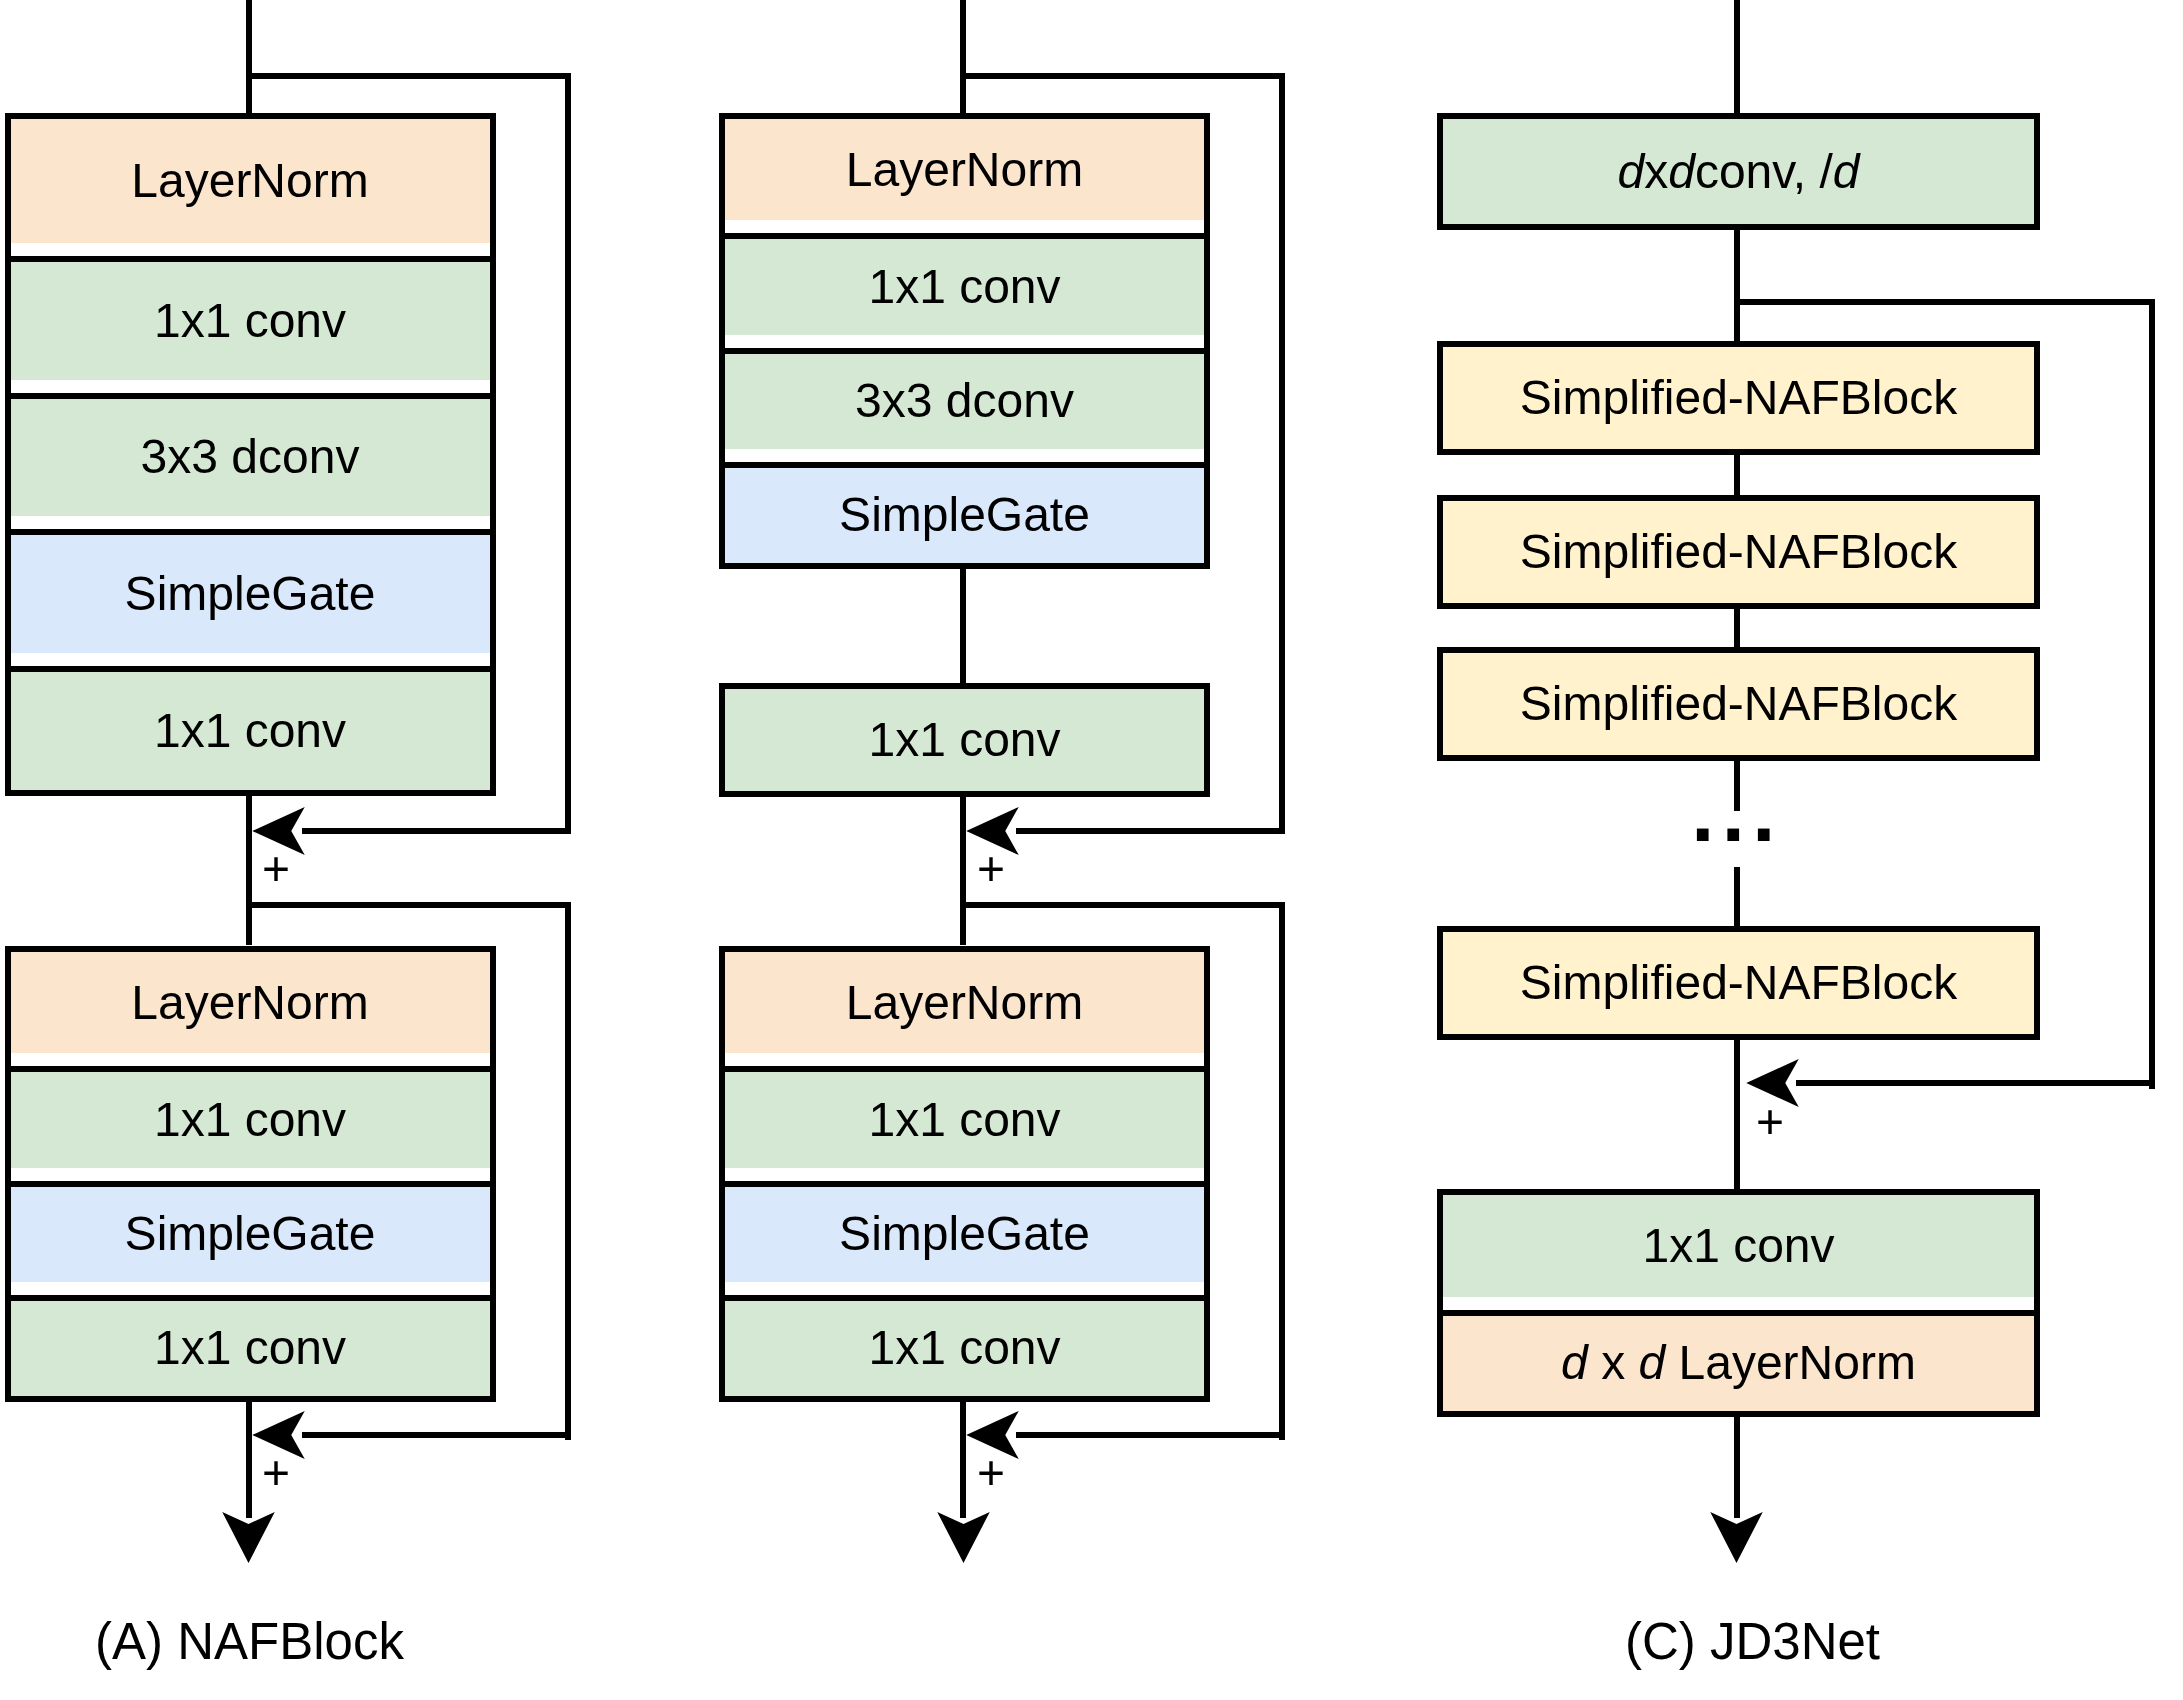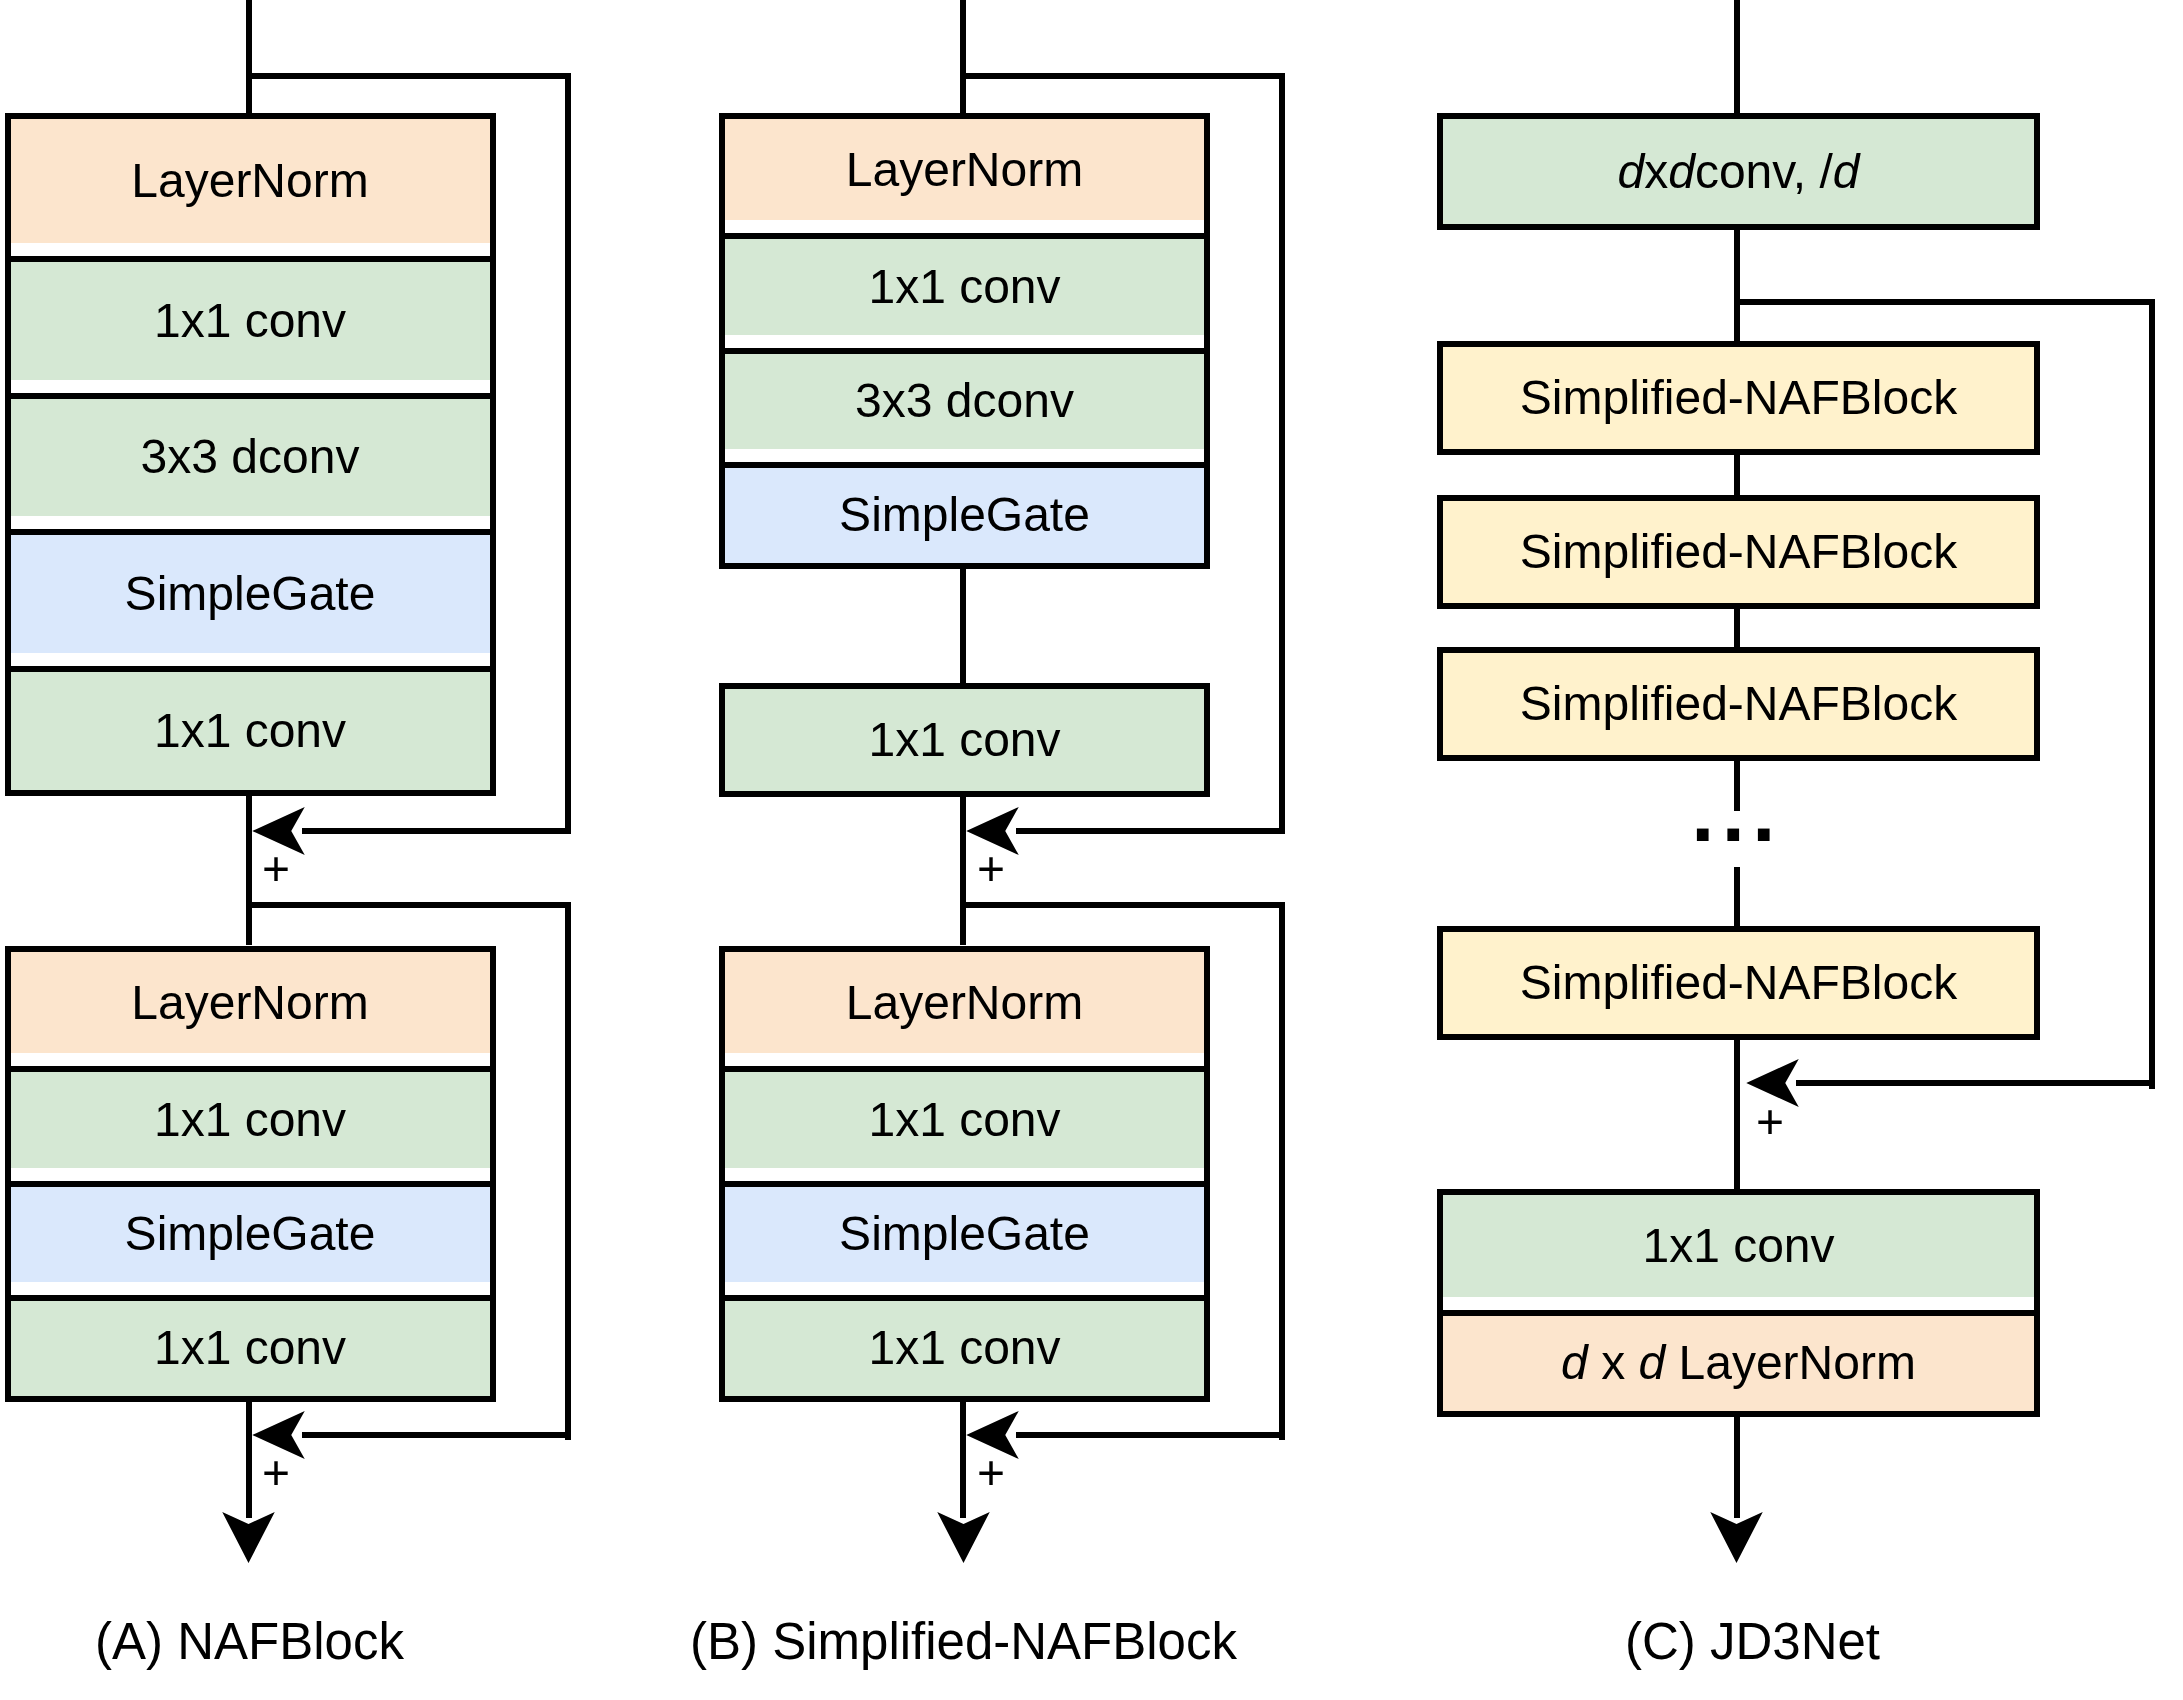--- a/index.html
+++ b/index.html
@@ -106,21 +106,20 @@
   <div class="hline" style="left:1016px;top:1432px;width:269px"></div>
   <svg class="arrow" style="left:966px;top:1411px" width="53" height="48" viewBox="0 0 70 64">
       <polygon points="70,0 0,32 70,64 52,32" fill="#000"></polygon>
     </svg>
   <div class="vline" style="left:960px;top:1401px;height:117px"></div>
   <div class="plus" style="left:977px;top:1449px">+</div>
   <svg class="arrow" style="left:937px;top:1512px" width="53" height="51" viewBox="0 0 70 68">
       <polygon points="0,0 35,16 70,0 35,68" fill="#000"></polygon>
     </svg>
 
-  <div class="caption" style="left:624px;top:1614px">(B) Simplified-NAFBlock</div>
 
   <div class="vline" style="left:1734px;top:0;height:115px"></div>
 
   <div class="single" style="left: 1437px; top: 113px; width: 603px; height: 117px; background-color: rgb(213, 232, 212);">
     <span class="it">d</span>
       <span> x </span>
       <span class="it">d</span>
       <span> conv, /</span>
       <span class="it">d</span>
   </div>

